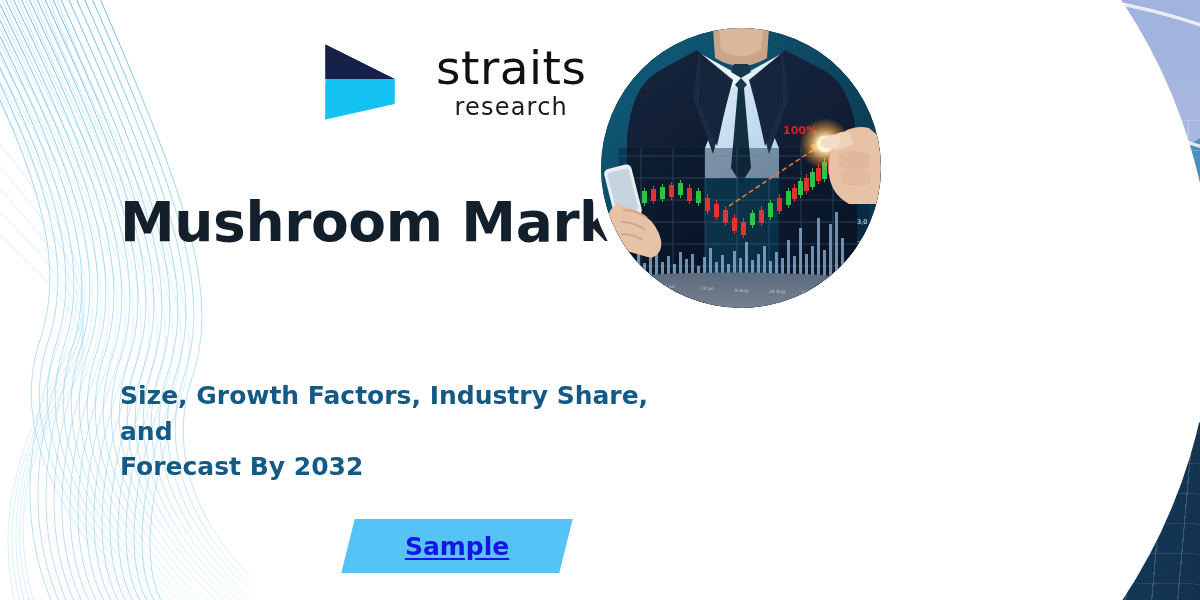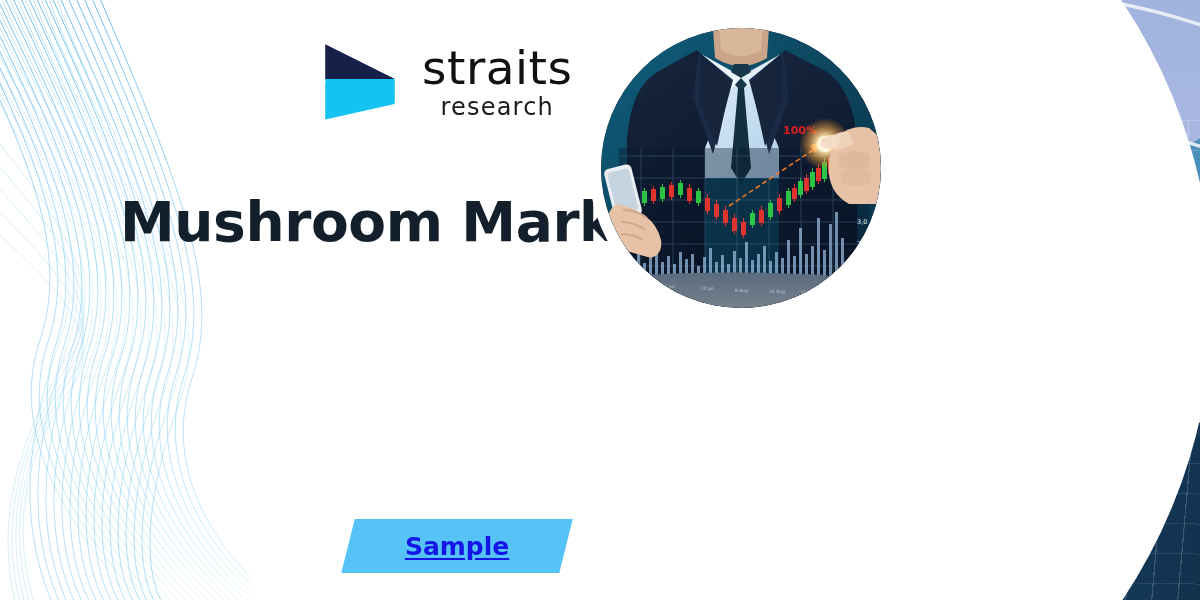--- a/index.html
+++ b/index.html
@@ -93,21 +93,21 @@
 
   
   .lineart{
     position:absolute;left:0;top:0;width:250px;height:600px;
     pointer-events:none;
   }
 
   
   .logo{
     position:absolute;left:312px;top:33px;
-    display:flex;align-items:center;gap:14px;
+    display:flex;align-items:center;gap:28px;
   }
   .logo-mark{width:96px;height:96px;display:block;}
   .logo-text{display:flex;flex-direction:column;line-height:1;}
   .logo-name{
     font-size:47px;font-weight:400;color:#111111;letter-spacing:.5px;
     font-family:"DejaVu Sans", sans-serif;
   }
   .logo-sub{
     font-size:24px;font-weight:400;color:#1b1b1b;letter-spacing:1.2px;
     text-align:center;margin-top:4px;
@@ -271,20 +271,24 @@
       <polygon points="14,52 86,48 86,74 14,90" fill="#15c3f2"></polygon>
     </svg>
     <div class="logo-text">
       <span class="logo-name">straits</span>
       <span class="logo-sub">research</span>
     </div>
   </div>
 
   <div class="headline">Mushroom Market</div>
 
+  <div class="subhead">
+    <span>Size, Growth Factors, Industry Share, and</span>
+    <span>Forecast By 2032</span>
+  </div>
 
   <button class="sample-btn">
     <span class="lbl">Sample</span>
   </button>
 
   <div class="circle-photo">
     <div class="cp-inner">
       <svg class="cp-svg" viewBox="0 0 280 280">
         <defs>
           <linearGradient id="bgTeal" x1="0" y1="0" x2="1" y2="1">

